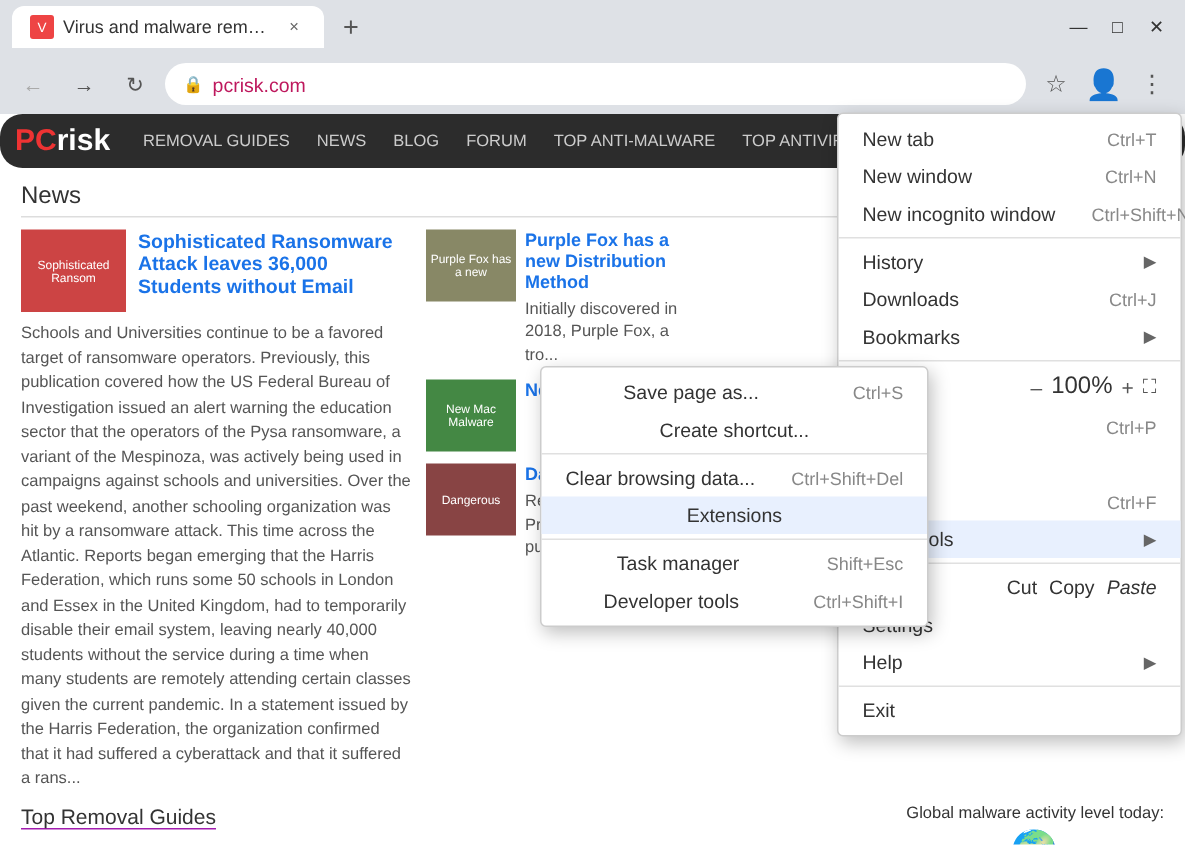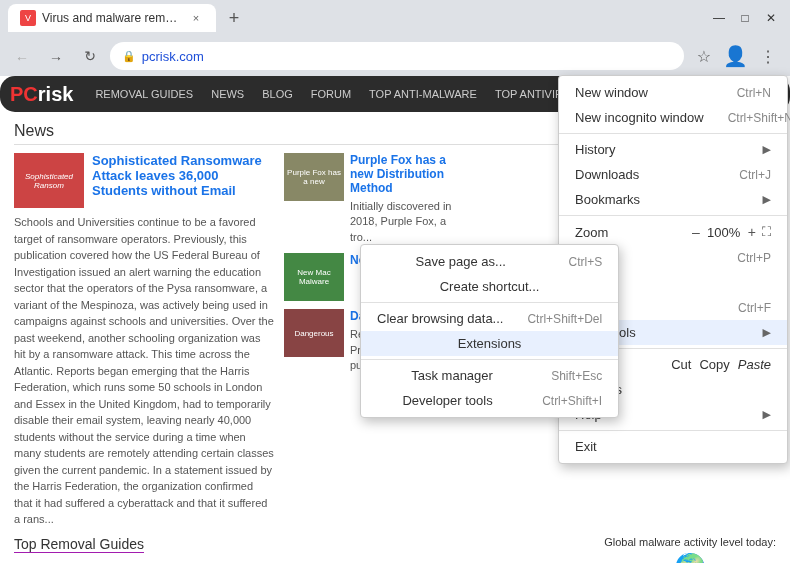--- a/index.html
+++ b/index.html
@@ -88,21 +88,21 @@
       background: #fff;
       border-radius: 14px;
       display: flex;
       align-items: center;
       padding: 0 12px;
       font-size: 13px;
       color: #333;
       gap: 6px;
     }
     .lock-icon { font-size: 11px; color: #555; }
-    .address-text { font-size: 13px; color: #1d4ed8; }
+    .address-text { font-size: 13px; color: #be185d; }
     .addr-actions {
       margin-left: auto;
       display: flex;
       gap: 4px;
     }
     .addr-icon-btn {
       width: 28px; height: 28px;
       display: flex; align-items: center; justify-content: center;
       font-size: 16px;
       color: #555;
@@ -330,21 +330,21 @@
     <div class="nav-item">WEBSIT...</div>
   </div>
 
   <div class="page-body">
     <div class="section-title">News</div>
     <div style="display:flex;gap:10px;">
 
       <div style="width:260px;flex-shrink:0;">
         <div style="display:flex;gap:8px;margin-bottom:6px;">
           <div class="news-thumb">
-            <span style="font-size:8px;font-style:italic;">Sophisticated Ransom</span>
+            <span style="font-size:8px;">Sophisticated Ransom</span>
           </div>
           <div>
             <div class="article-title">Sophisticated Ransomware Attack leaves 36,000 Students without Email</div>
           </div>
         </div>
         <div class="article-body-long">Schools and Universities continue to be a favored target of ransomware operators. Previously, this publication covered how the US Federal Bureau of Investigation issued an alert warning the education sector that the operators of the Pysa ransomware, a variant of the Mespinoza, was actively being used in campaigns against schools and universities. Over the past weekend, another schooling organization was hit by a ransomware attack. This time across the Atlantic. Reports began emerging that the Harris Federation, which runs some 50 schools in London and Essex in the United Kingdom, had to temporarily disable their email system, leaving nearly 40,000 students without the service during a time when many students are remotely attending certain classes given the current pandemic. In a statement issued by the Harris Federation, the organization confirmed that it had suffered a cyberattack and that it suffered a rans...</div>
       </div>
 
       <div style="width:175px;flex-shrink:0;display:flex;flex-direction:column;gap:8px;">
         <div class="sidebar-article">
@@ -413,20 +413,24 @@
       <span class="menu-shortcut">Shift+Esc</span>
     </div>
     <div class="menu-item">
       <span class="menu-item-label">Developer tools</span>
       <span class="menu-shortcut">Ctrl+Shift+I</span>
     </div>
   </div>
 
   <div class="menu-chrome" style="top:75px;right:2px;width:230px;">
     <div class="menu-item">
+      <span class="menu-item-label">New tab</span>
+      <span class="menu-shortcut">Ctrl+T</span>
+    </div>
+    <div class="menu-item">
       <span class="menu-item-label">New window</span>
       <span class="menu-shortcut">Ctrl+N</span>
     </div>
     <div class="menu-item">
       <span class="menu-item-label">New incognito window</span>
       <span class="menu-shortcut">Ctrl+Shift+N</span>
     </div>
     <div class="menu-divider"></div>
     <div class="menu-item">
       <span class="menu-item-label">History</span>
@@ -439,21 +443,21 @@
     <div class="menu-item">
       <span class="menu-item-label">Bookmarks</span>
       <span class="menu-arrow">▶</span>
     </div>
     <div class="menu-divider"></div>
 
     <div class="menu-item" style="justify-content:flex-start;gap:4px;">
       <span class="menu-item-label">Zoom</span>
       <span style="margin-left:auto;display:flex;align-items:center;gap:6px;">
         <span style="cursor:pointer;font-size:14px;color:#555;">–</span>
-        <span style="font-size:13px;min-width:36px;text-align:center;">100%</span>
+        <span style="font-size:16px;min-width:36px;text-align:center;">100%</span>
         <span style="cursor:pointer;font-size:14px;color:#555;">+</span>
         <span style="cursor:pointer;font-size:13px;color:#555;">⛶</span>
       </span>
     </div>
     <div class="menu-item">
       <span class="menu-item-label">Print...</span>
       <span class="menu-shortcut">Ctrl+P</span>
     </div>
     <div class="menu-item">
       <span class="menu-item-label">Cast...</span>

